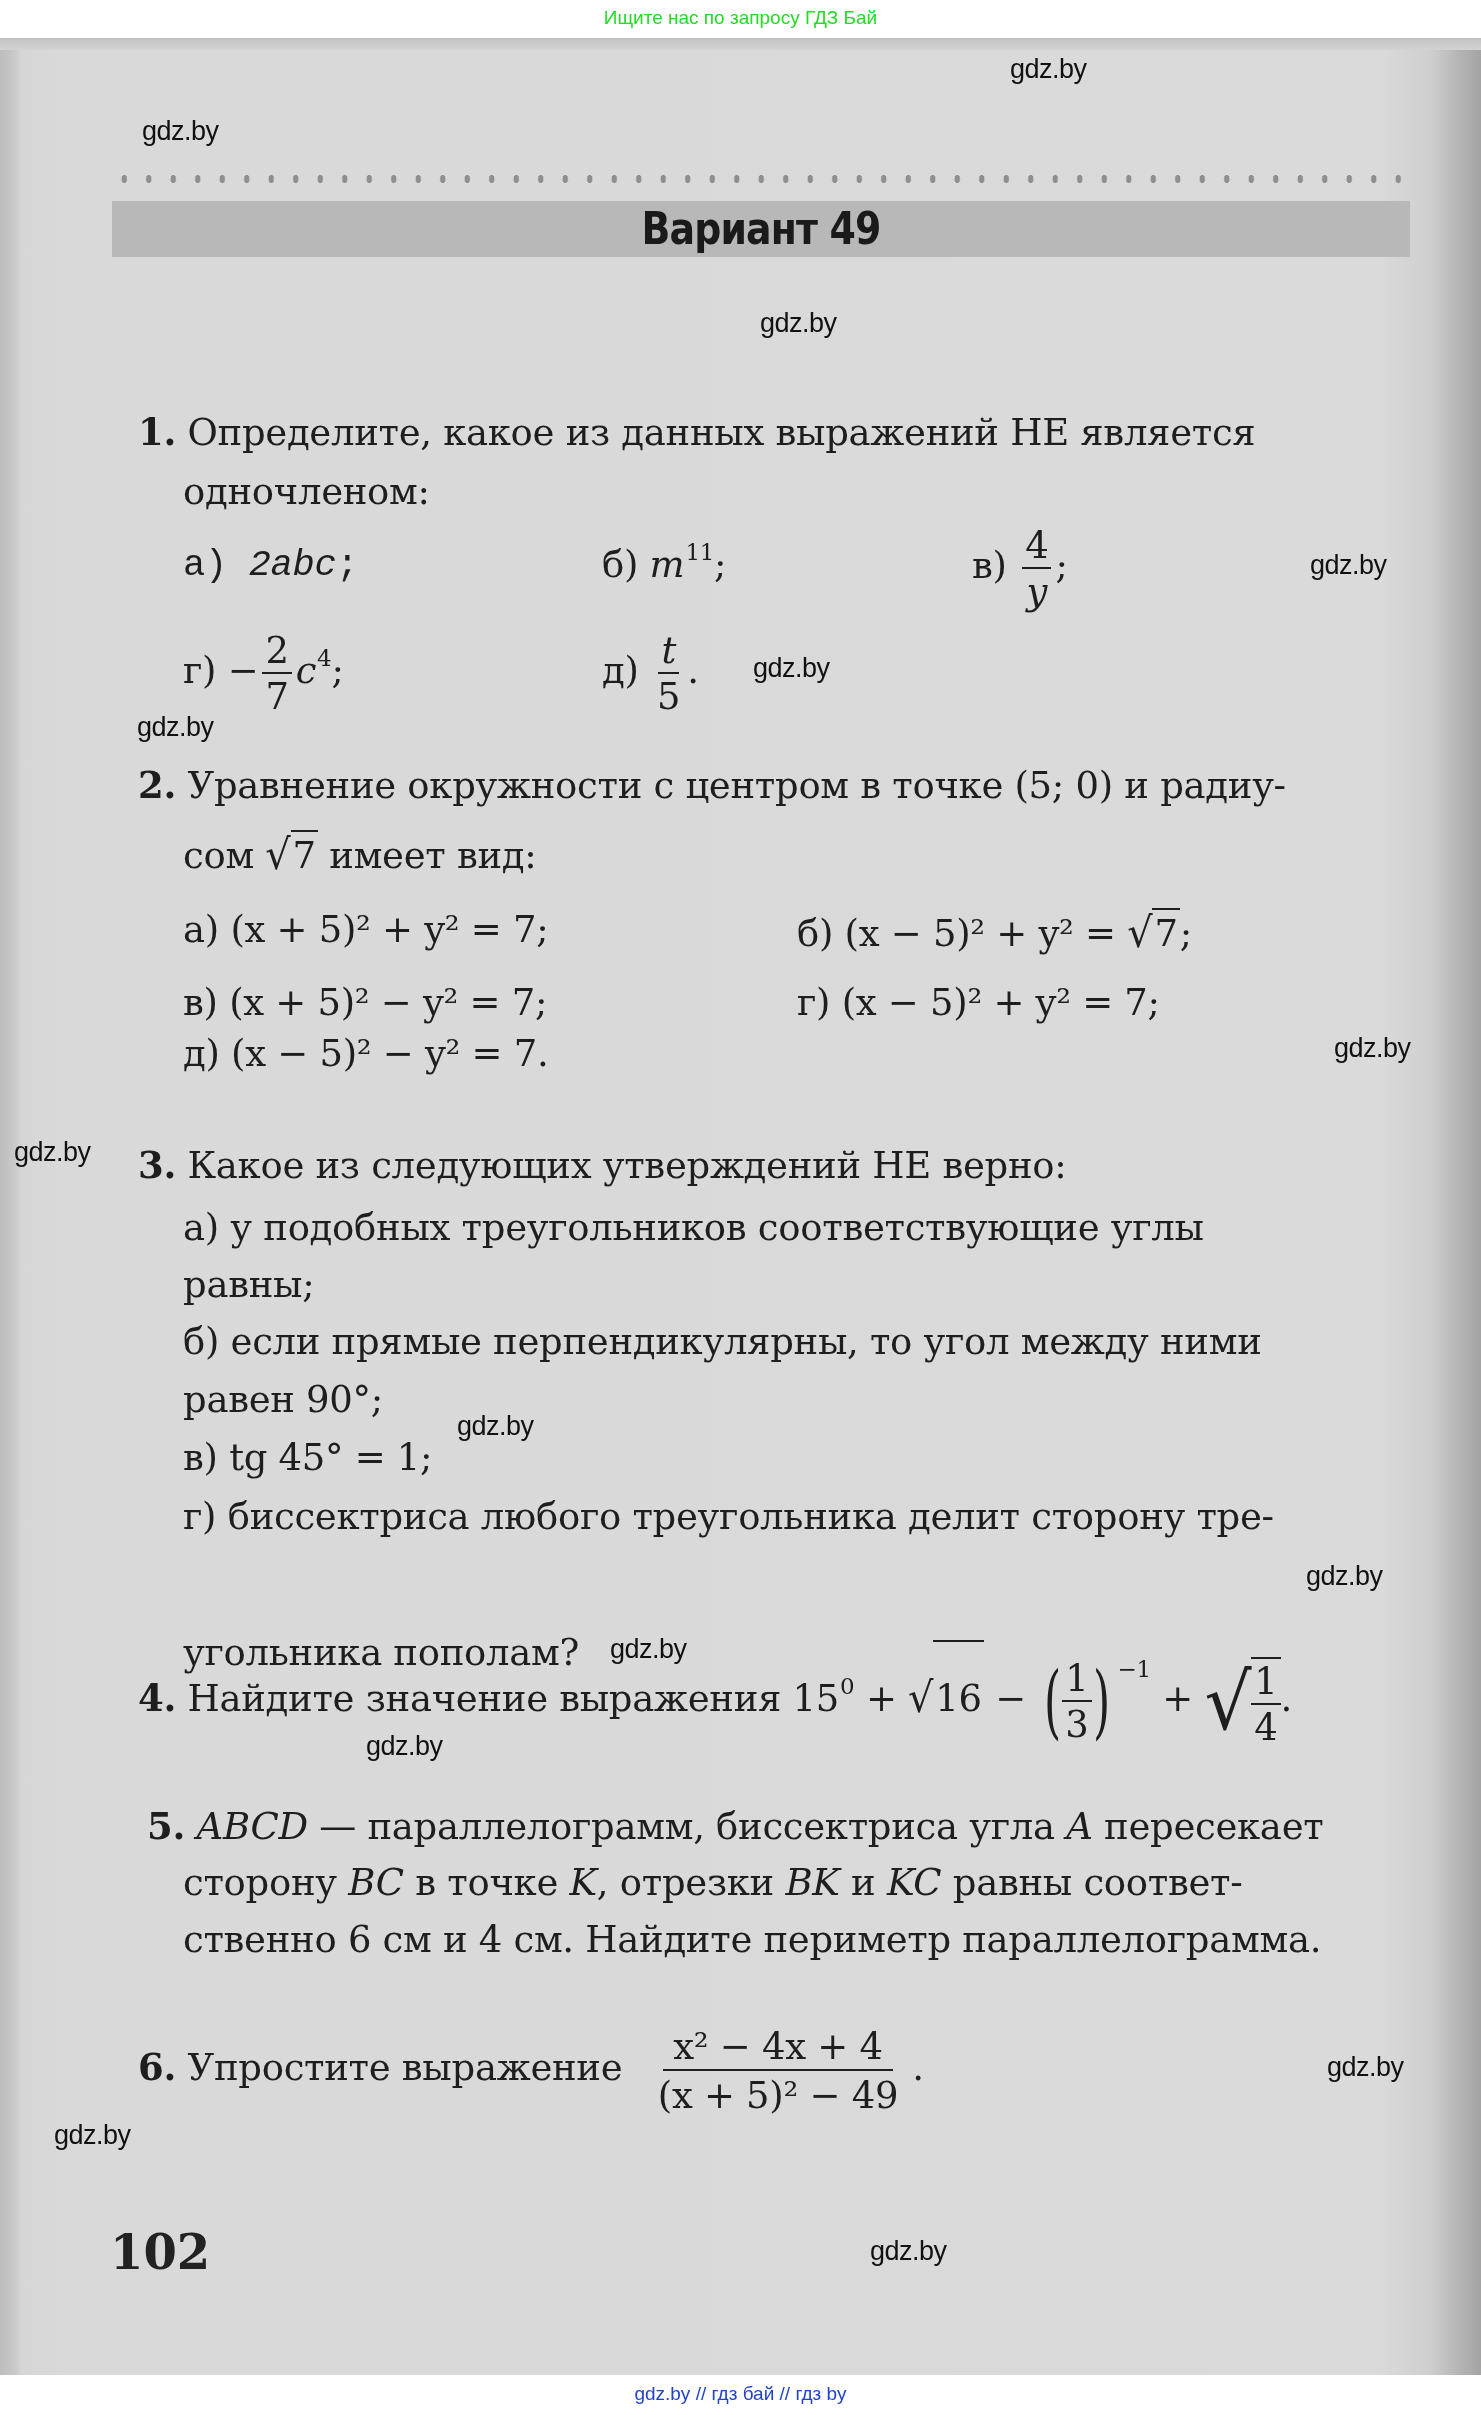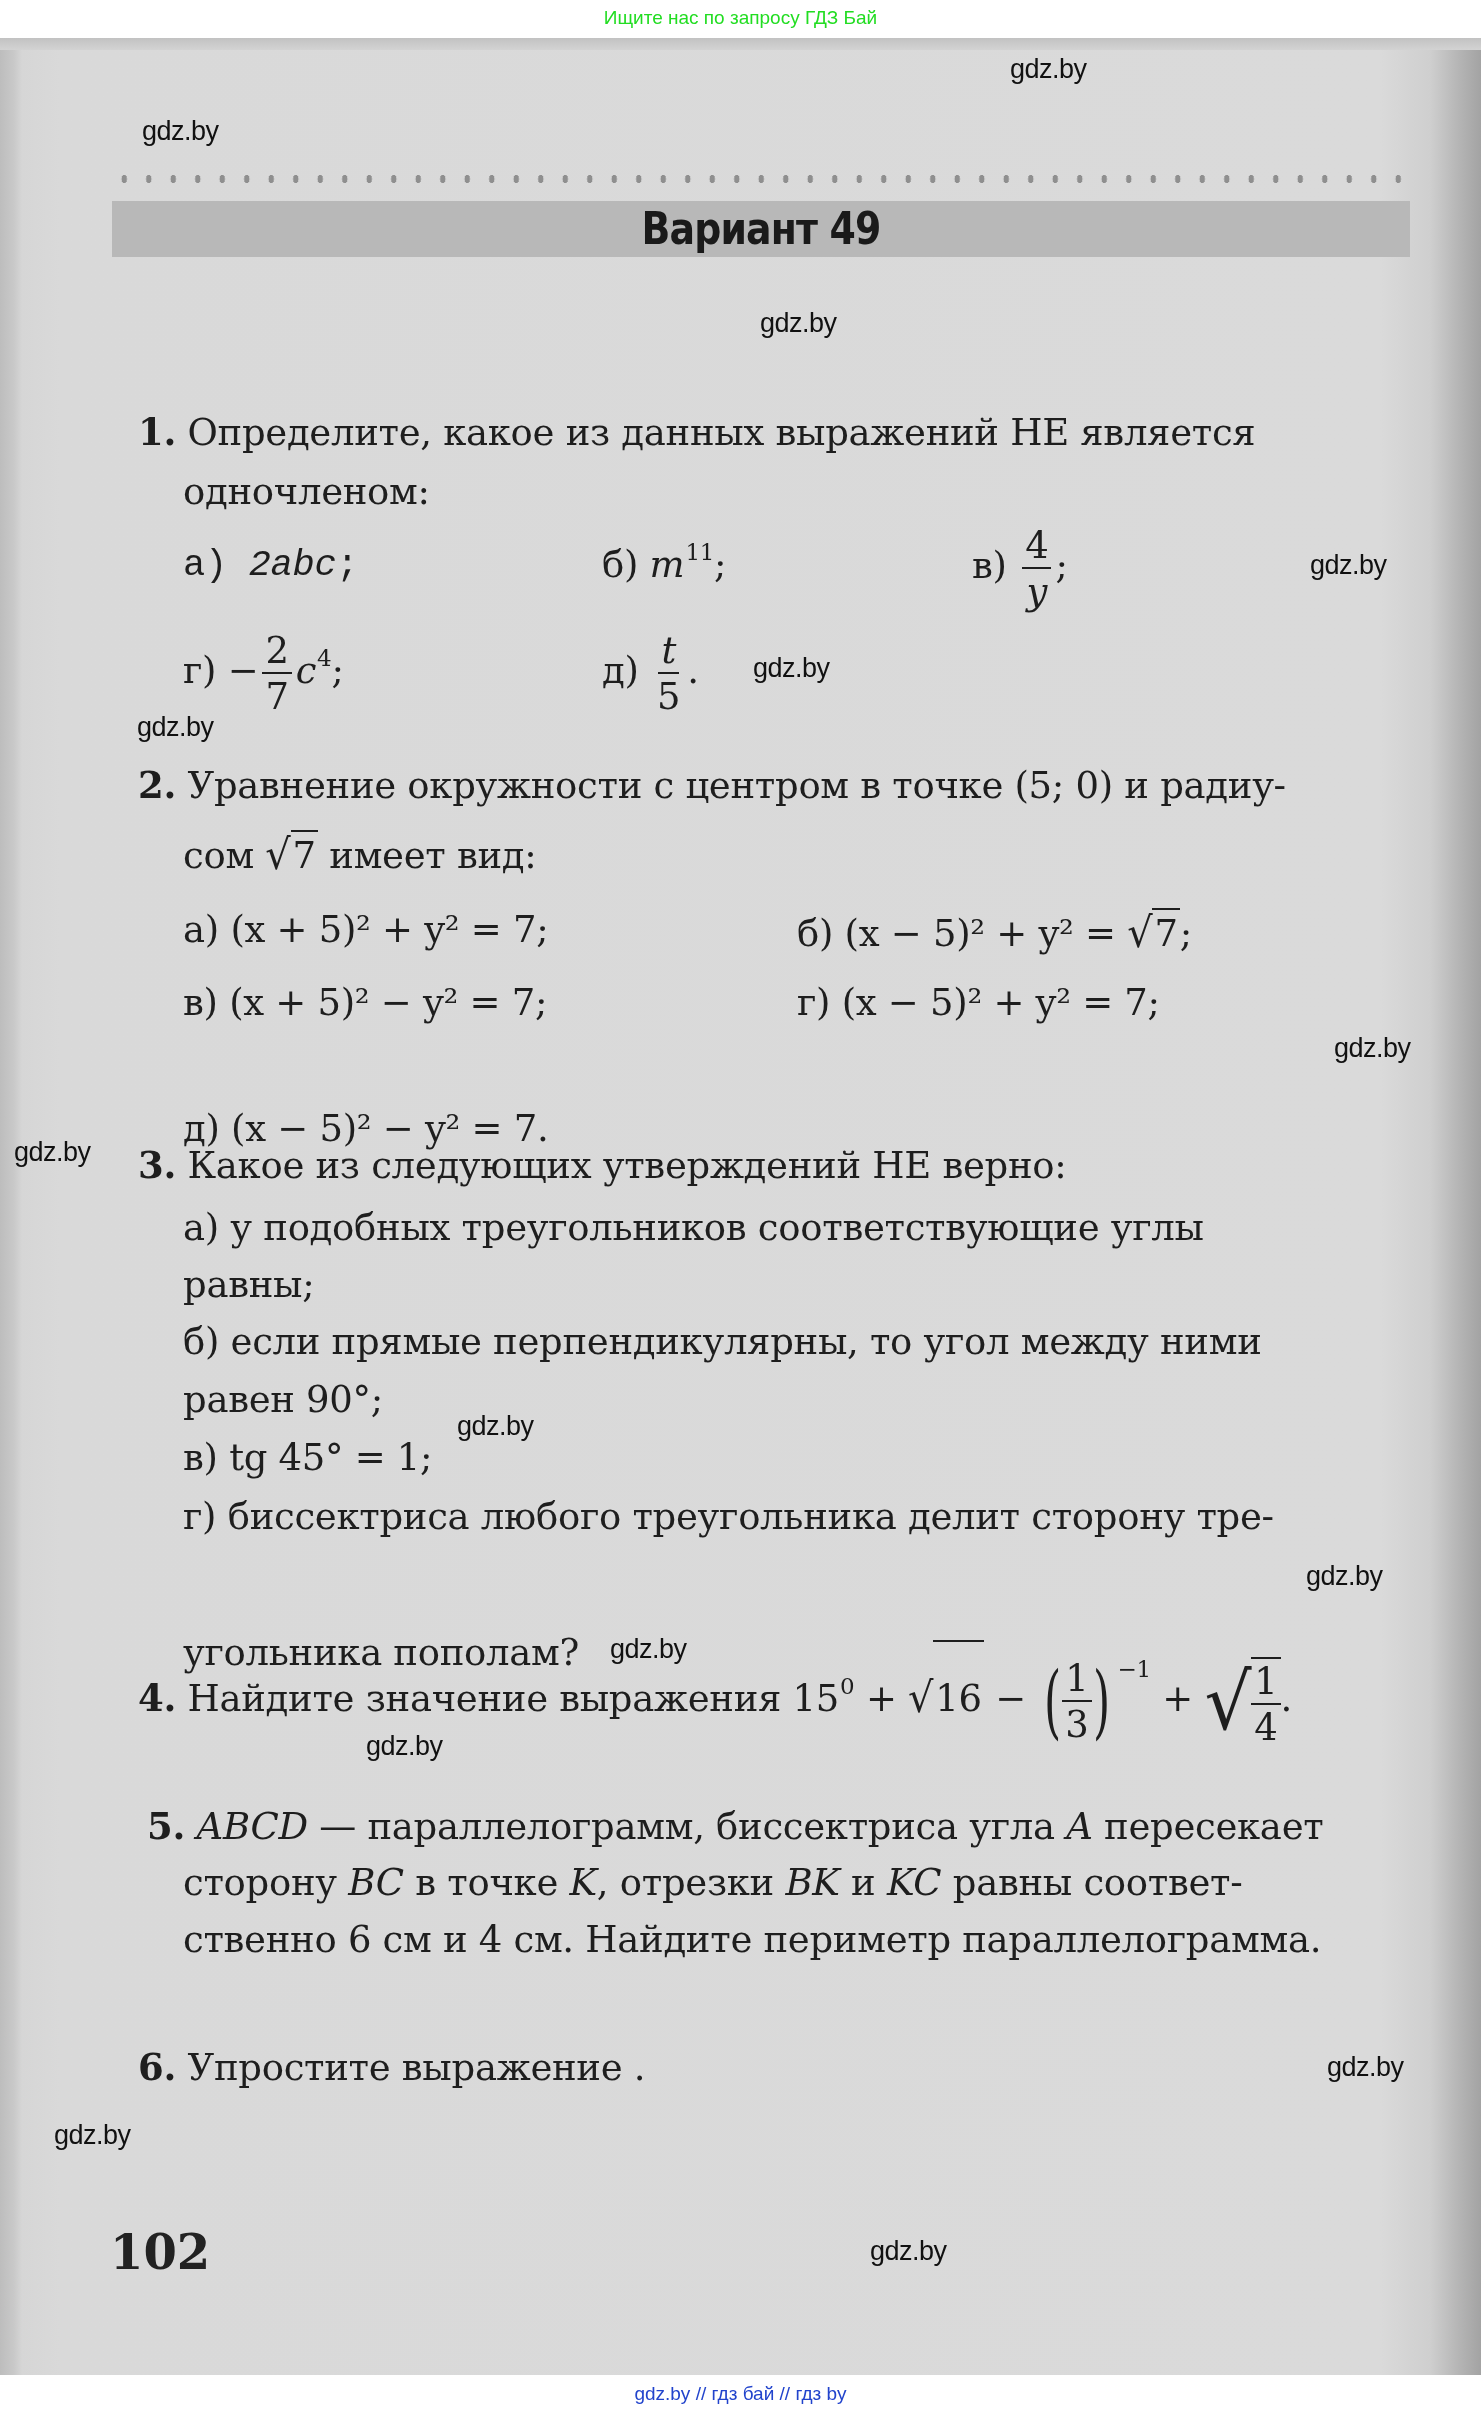--- a/index.html
+++ b/index.html
@@ -157,21 +157,21 @@
   <span>(x − 5)² + y² = </span><span class="sqrt"><span class="rad">√</span><span class="under">7</span></span><span>;</span>
 </div>
 <div class="ln" style="left:183px;top:981px;">
   <span>в)</span>
   <span>(x + 5)² − y² = 7;</span>
 </div>
 <div class="ln" style="left:797px;top:981px;">
   <span>г)</span>
   <span>(x − 5)² + y² = 7;</span>
 </div>
-<div class="ln" style="left:183px;top:1107px;">
+<div class="ln" style="left:183px;top:1032px;">
   <span>д)</span>
   <span>(x − 5)² − y² = 7.</span>
 </div>
 
 <div class="ln" style="left:138px;top:1143px;">
   <span class="num">3.</span>
   <span>Какое из следующих утверждений НЕ верно:</span>
 </div>
 <div class="ln" style="left:183px;top:1206px;">а) у подобных треугольников соответствующие углы</div>
 <div class="ln" style="left:183px;top:1263px;">равны;</div>
@@ -204,18 +204,21 @@
   <span class="it">ABCD</span><span> — параллелограмм, биссектриса угла </span><span class="it">A</span><span> пересекает</span>
 </div>
 <div class="ln" style="left:183px;top:1861px;">
   <span>сторону </span><span class="it">BC</span><span> в точке </span><span class="it">K</span><span>, отрезки </span><span class="it">BK</span><span> и </span><span class="it">KC</span><span> равны соответ-</span>
 </div>
 <div class="ln" style="left:183px;top:1918px;">ственно 6 см и 4 см. Найдите периметр параллелограмма.</div>
 
 <div class="ln" style="left:138px;top:2015px;line-height:104px;">
   <span class="num">6.</span>
   <span>Упростите выражение</span>
-  <span>.</span>
+  <span class="frac" style="margin-left:14px;">
+    <span class="fn" style="padding:0 10px 4px;">x² − 4x + 4</span>
+    <span class="fd" style="padding:6px 10px 0;">(x + 5)² − 49</span>
+  </span><span>.</span>
 </div>
 
 <div class="page-number">102</div>
 
 <div class="bottom-banner">gdz.by  //  гдз бай  //  гдз by</div>
 
 </body></html>

